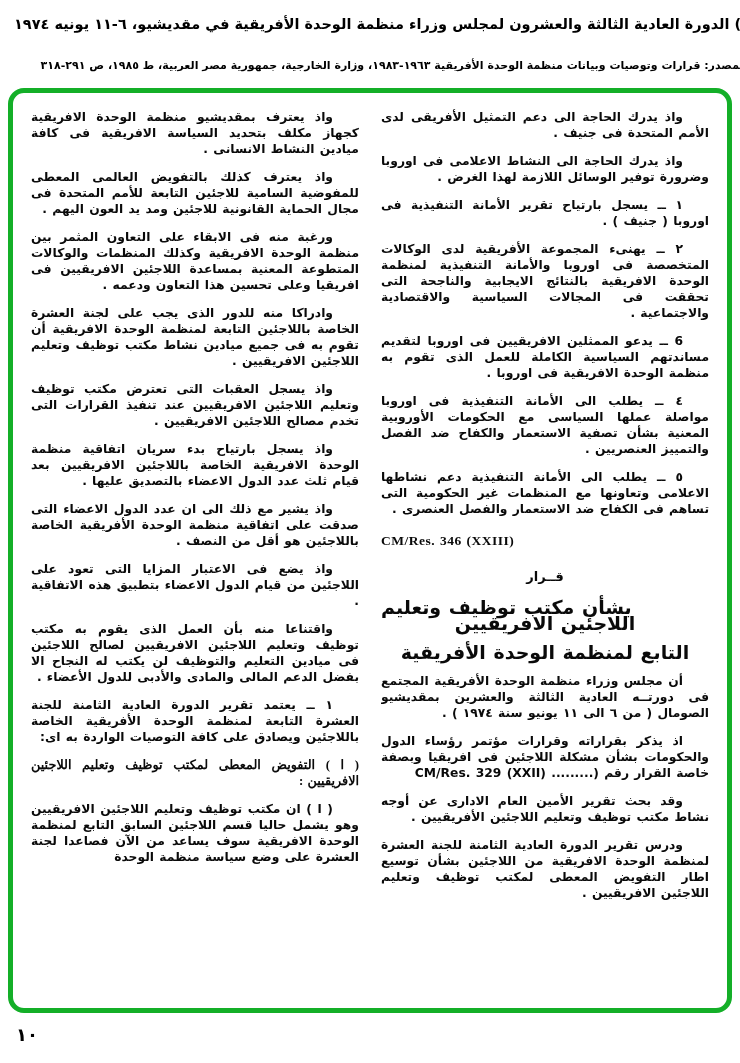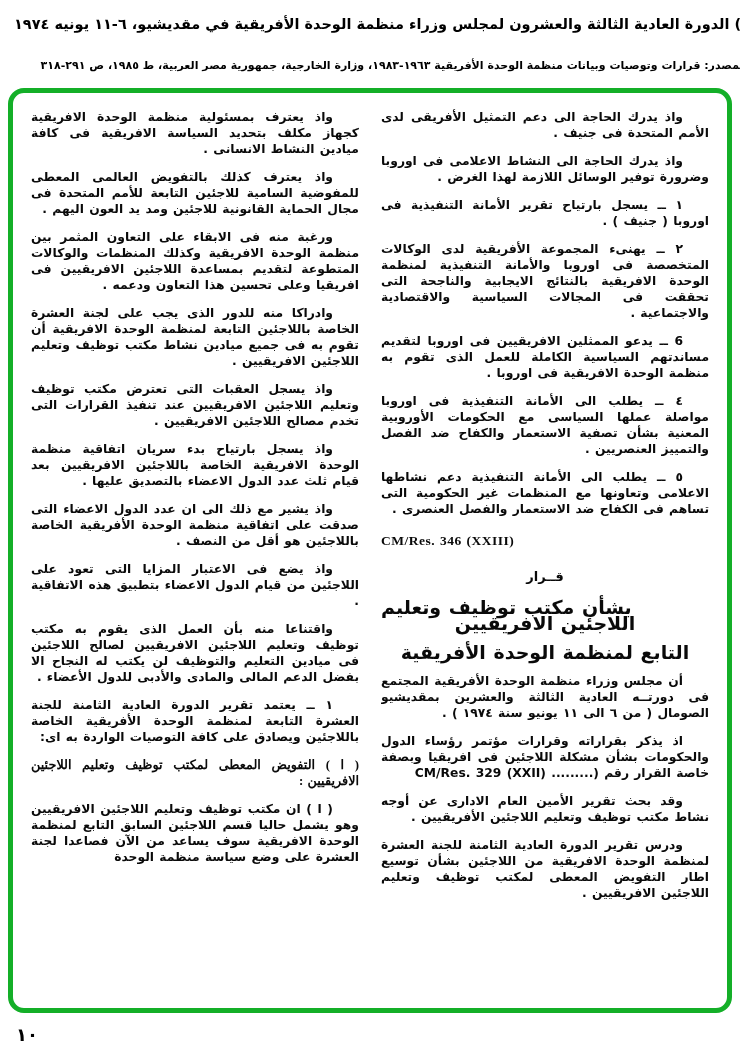--- a/index.html
+++ b/index.html
@@ -132,23 +132,23 @@
           <p class="para latin">CM/Res. 346 (XXIII)</p>
           <p class="para heading">قــرار</p>
           <p class="para subheading">بشأن مكتب توظيف وتعليم اللاجئين الافريقيين</p>
           <p class="para subheading">التابع لمنظمة الوحدة الأفريقية</p>
           <p class="para body">أن مجلس وزراء منظمة الوحدة الأفريقية المجتمع فى دورتــه العادية الثالثة والعشرين بمقديشيو الصومال ( من ٦ الى ١١ يونيو سنة ١٩٧٤ ) .</p>
           <p class="para body">اذ يذكر بقراراته وقرارات مؤتمر رؤساء الدول والحكومات بشأن مشكلة اللاجئين فى افريقيا وبصفة خاصة القرار رقم (......... CM/Res. 329 (XXII)</p>
           <p class="para body">وقد بحث تقرير الأمين العام الادارى عن أوجه نشاط مكتب توظيف وتعليم اللاجئين الأفريقيين .</p>
           <p class="para body">ودرس تقرير الدورة العادية الثامنة للجنة العشرة لمنظمة الوحدة الافريقية من اللاجئين بشأن توسيع اطار التفويض المعطى لمكتب توظيف وتعليم اللاجئين الافريقيين .</p>
         </div>
       <div class="column">
-          <p class="para body">واذ يعترف بمسئولية منظمة الوحدة الافريقية كجهاز مكلف بتحديد السياسة الافريقية فى كافة ميادين النشاط الانسانى .</p>
+          <p class="para body">واذ يعترف بمقديشيو منظمة الوحدة الافريقية كجهاز مكلف بتحديد السياسة الافريقية فى كافة ميادين النشاط الانسانى .</p>
           <p class="para body">واذ يعترف كذلك بالتفويض العالمى المعطى للمفوضية السامية للاجئين التابعة للأمم المتحدة فى مجال الحماية القانونية للاجئين ومد يد العون اليهم .</p>
-          <p class="para body">ورغبة منه فى الابقاء على التعاون المثمر بين منظمة الوحدة الافريقية وكذلك المنظمات والوكالات المتطوعة لتقديم بمساعدة اللاجئين الافريقيين فى افريقيا وعلى تحسين هذا التعاون ودعمه .</p>
+          <p class="para body">ورغبة منه فى الابقاء على التعاون المثمر بين منظمة الوحدة الافريقية وكذلك المنظمات والوكالات المتطوعة المعنية بمساعدة اللاجئين الافريقيين فى افريقيا وعلى تحسين هذا التعاون ودعمه .</p>
           <p class="para body">وادراكا منه للدور الذى يجب على لجنة العشرة الخاصة باللاجئين التابعة لمنظمة الوحدة الافريقية أن تقوم به فى جميع ميادين نشاط مكتب توظيف وتعليم اللاجئين الافريقيين .</p>
           <p class="para body">واذ يسجل العقبات التى تعترض مكتب توظيف وتعليم اللاجئين الافريقيين عند تنفيذ القرارات التى تخدم مصالح اللاجئين الافريقيين .</p>
           <p class="para body">واذ يسجل بارتياح بدء سريان اتفاقية منظمة الوحدة الافريقية الخاصة باللاجئين الافريقيين بعد قيام ثلث عدد الدول الاعضاء بالتصديق عليها .</p>
           <p class="para body">واذ يشير مع ذلك الى ان عدد الدول الاعضاء التى صدقت على اتفاقية منظمة الوحدة الأفريقية الخاصة باللاجئين هو أقل من النصف .</p>
           <p class="para body">واذ يضع فى الاعتبار المزايا التى تعود على اللاجئين من قيام الدول الاعضاء بتطبيق هذه الاتفاقية .</p>
           <p class="para body">واقتناعا منه بأن العمل الذى يقوم به مكتب توظيف وتعليم اللاجئين الافريقيين لصالح اللاجئين فى ميادين التعليم والتوظيف لن يكتب له النجاح الا بفضل الدعم المالى والمادى والأدبى للدول الأعضاء .</p>
           <p class="para body">١ ــ يعتمد تقرير الدورة العادية الثامنة للجنة العشرة التابعة لمنظمة الوحدة الأفريقية الخاصة باللاجئين ويصادق على كافة التوصيات الواردة به اى:</p>
           <p class="para boldpara">( ا ) التفويض المعطى لمكتب توظيف وتعليم اللاجئين الافريقيين :</p>
           <p class="para body">( ا ) ان مكتب توظيف وتعليم اللاجئين الافريقيين وهو يشمل حاليا قسم اللاجئين السابق التابع لمنظمة الوحدة الافريقية سوف يساعد من الآن فصاعدا لجنة العشرة على وضع سياسة منظمة الوحدة</p>
         </div>

